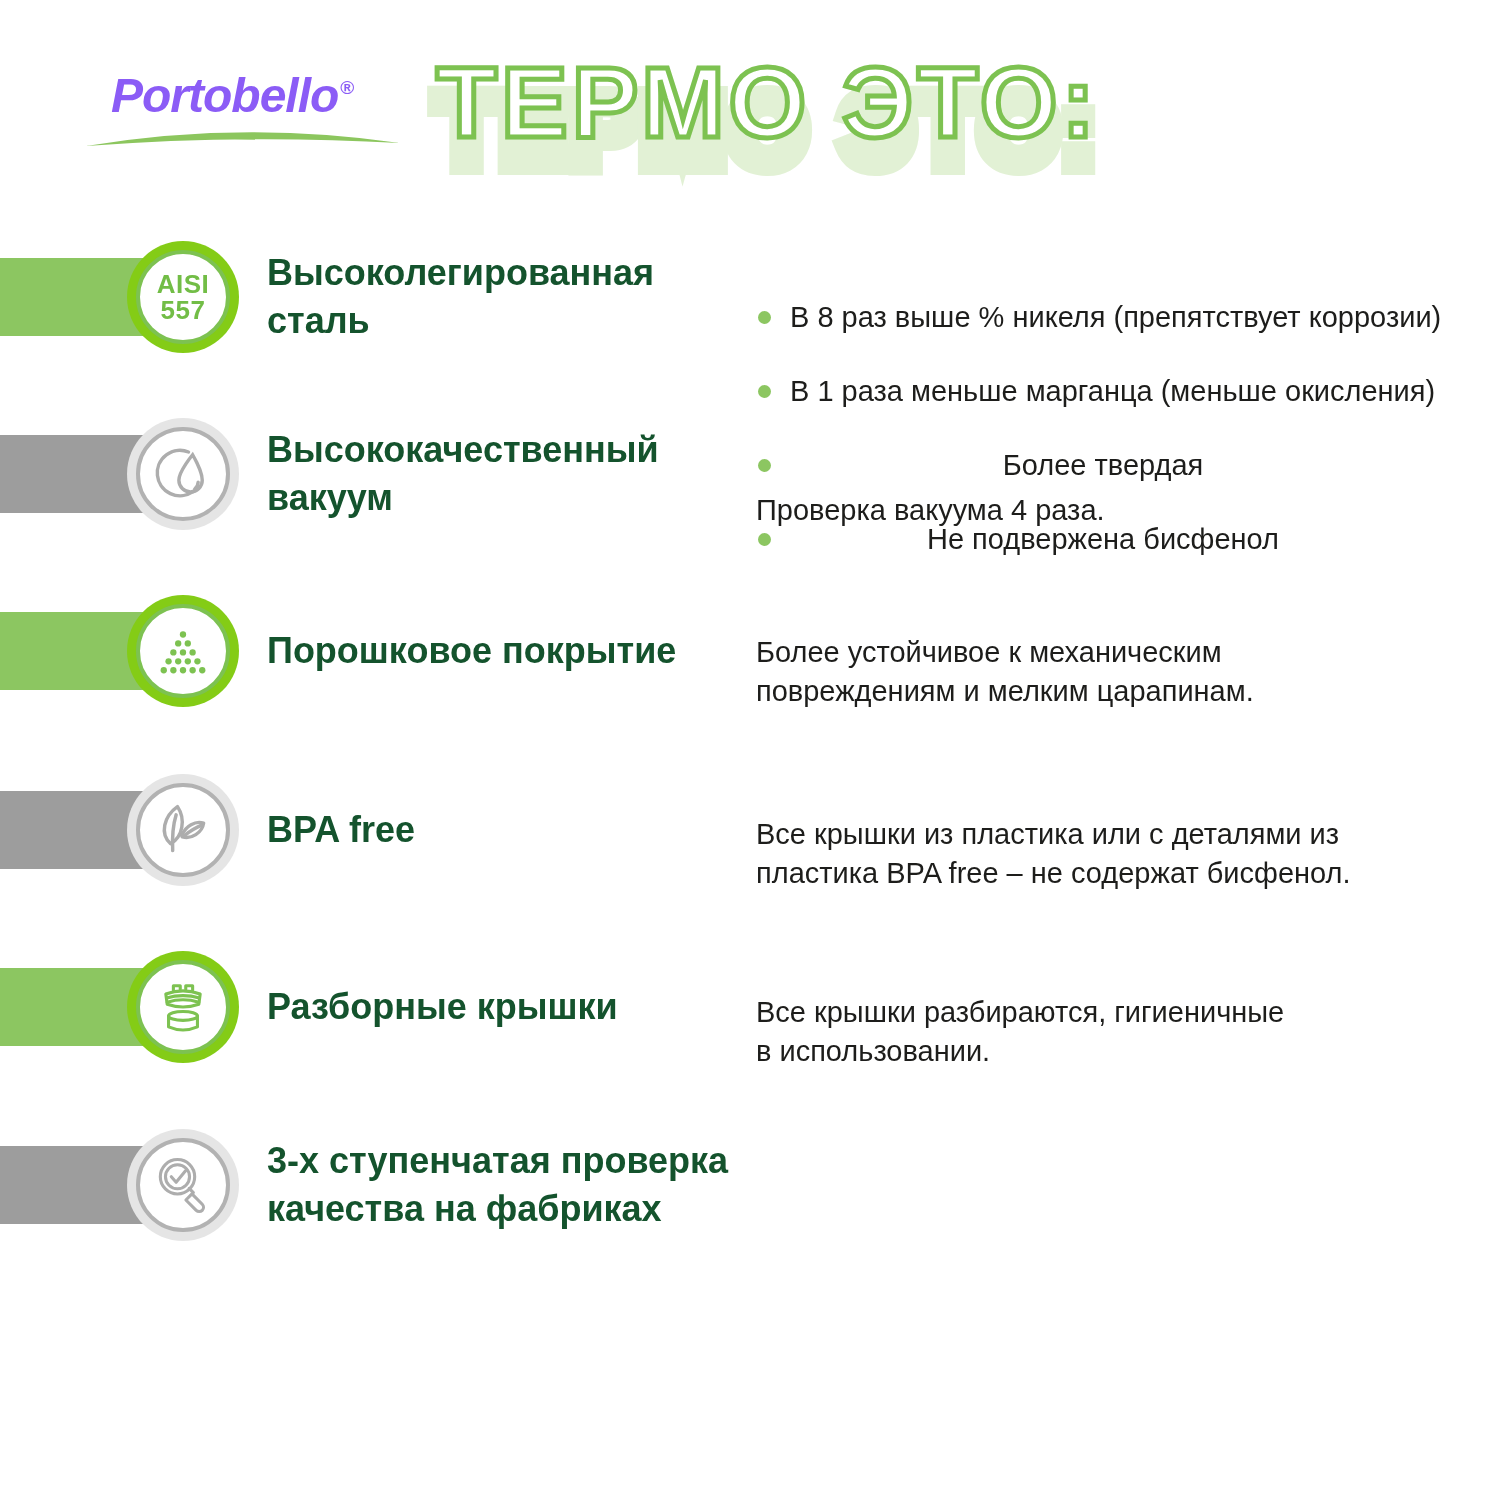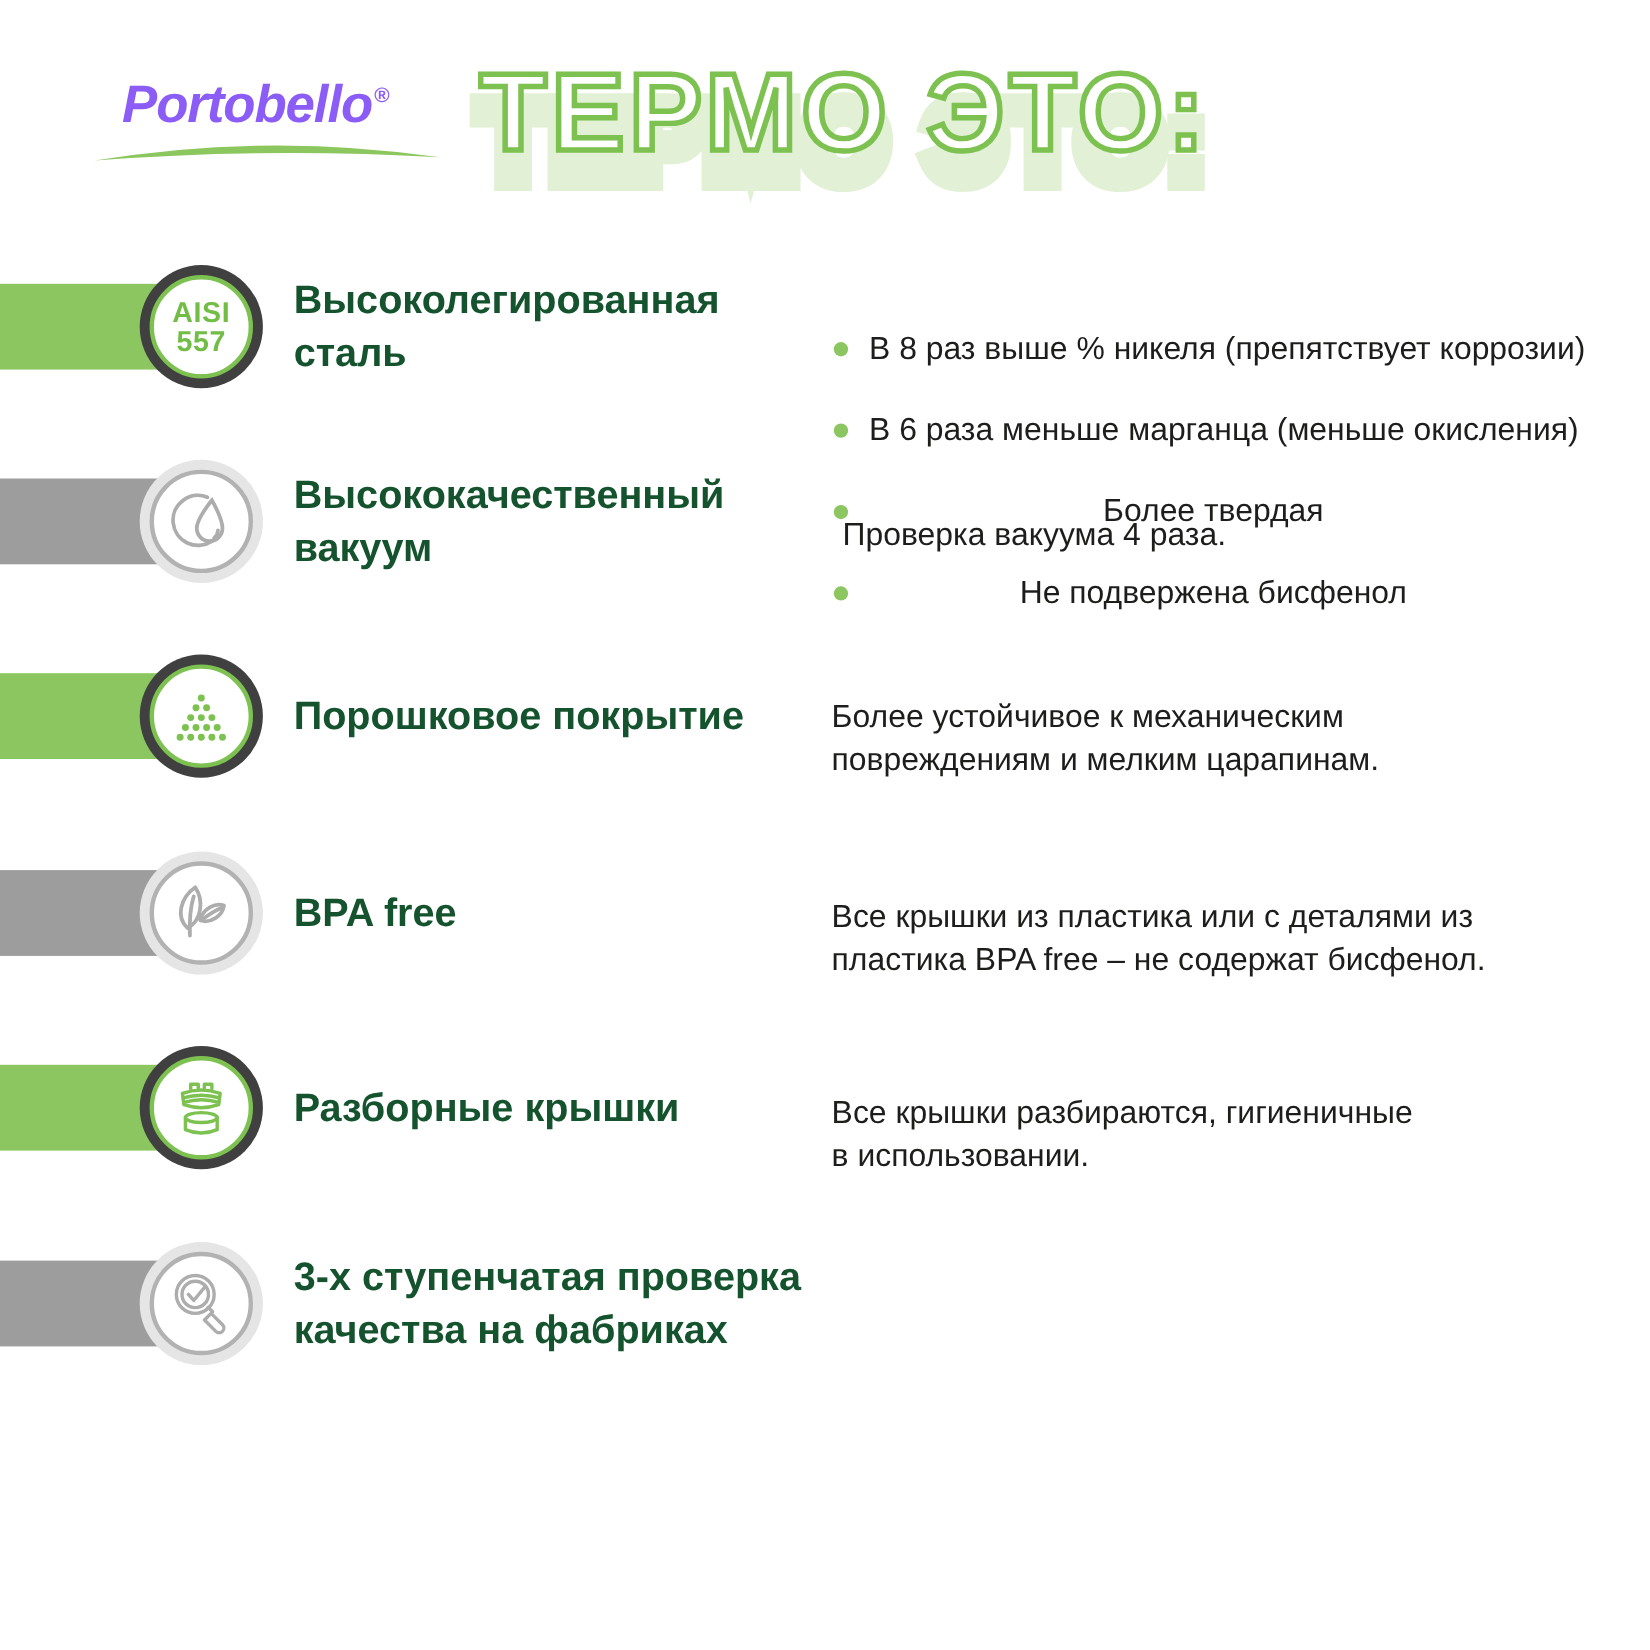--- a/index.html
+++ b/index.html
@@ -22,41 +22,41 @@
   
   .row{position:absolute;left:0;width:1500px;height:78px;}
   .row-1{top:258px}.row-2{top:435px}.row-3{top:612px}
   .row-4{top:791px}.row-5{top:968px}.row-6{top:1146px}
 
   .bar{position:absolute;left:0;top:0;width:146px;height:78px;}
   .row.green .bar{background:#8cc661;}
   .row.gray  .bar{background:#9d9d9d;}
 
   .halo{position:absolute;left:127px;top:-17px;width:112px;height:112px;border-radius:50%;}
-  .row.green .halo{background:#404040;}
+  .row.green .halo{background:#84cc16;}
   .row.gray  .halo{background:#e5e5e5;}
   .disc{position:absolute;left:9px;top:9px;width:94px;height:94px;border-radius:50%;
         background:#fff;box-sizing:border-box;display:flex;align-items:center;justify-content:center;}
   .row.green .disc{border:4px solid #7dc251;}
   .row.gray  .disc{border:4px solid #b2b2b2;}
 
   .badge{font-weight:bold;font-size:26px;line-height:26px;color:#72bd46;text-align:center;letter-spacing:0.5px;}
   .badge span{display:block;}
 
   .icon-svg{width:66px;height:66px;display:block;}
   .row.green .icon-svg{color:#7dc251;}
   .row.gray  .icon-svg{color:#adadad;}
 
   .title{position:absolute;left:267px;top:50%;transform:translateY(-50%);margin:0;
          font-size:36px;line-height:48px;font-weight:bold;color:#14532d;
          white-space:pre-line;width:520px;}
 
   .desc{position:absolute;left:756px;width:660px;font-size:29px;line-height:39px;
         color:#1d1d1b;white-space:pre-line;}
-  .row-2 .desc{top:32px;margin-left:10px;}
+  .row-2 .desc{top:56px;}
   .row-3 .desc{top:21px;}
   .row-4 .desc{top:24px;}
   .row-5 .desc{top:25px;}
 
   .bullets{top:4px;line-height:37px;text-align:center;}
   .bullet{position:relative;padding-left:34px;white-space:nowrap;}
   .dot{position:absolute;left:2px;top:12px;width:13px;height:13px;border-radius:50%;background:#8cc661;}
 </style>
 </head>
 <body>
@@ -82,21 +82,21 @@
         <div class="badge">
           <span>AISI</span>
           <span>557</span>
         </div>
       </div>
     </div>
     <h2 class="title">Высоколегированная
 сталь</h2>
     <div class="desc bullets">
       <div class="bullet"><span class="dot"></span><span>В 8 раз выше % никеля (препятствует коррозии)</span></div>
-      <div class="bullet"><span class="dot"></span><span>В 6 раза меньше марганца (меньше окисления)</span></div>
+      <div class="bullet"><span class="dot"></span><span>В 1 раза меньше марганца (меньше окисления)</span></div>
       <div class="bullet"><span class="dot"></span><span>Более твердая</span></div>
       <div class="bullet"><span class="dot"></span><span>Не подвержена бисфенол</span></div>
     </div>
   </div>
 
   <div class="row row-2 gray">
     <div class="bar"></div>
     <div class="halo">
       <div class="disc">
         <svg class="icon-svg" viewBox="0 0 96 96" fill="none" stroke="currentColor" stroke-width="5" stroke-linecap="round">

